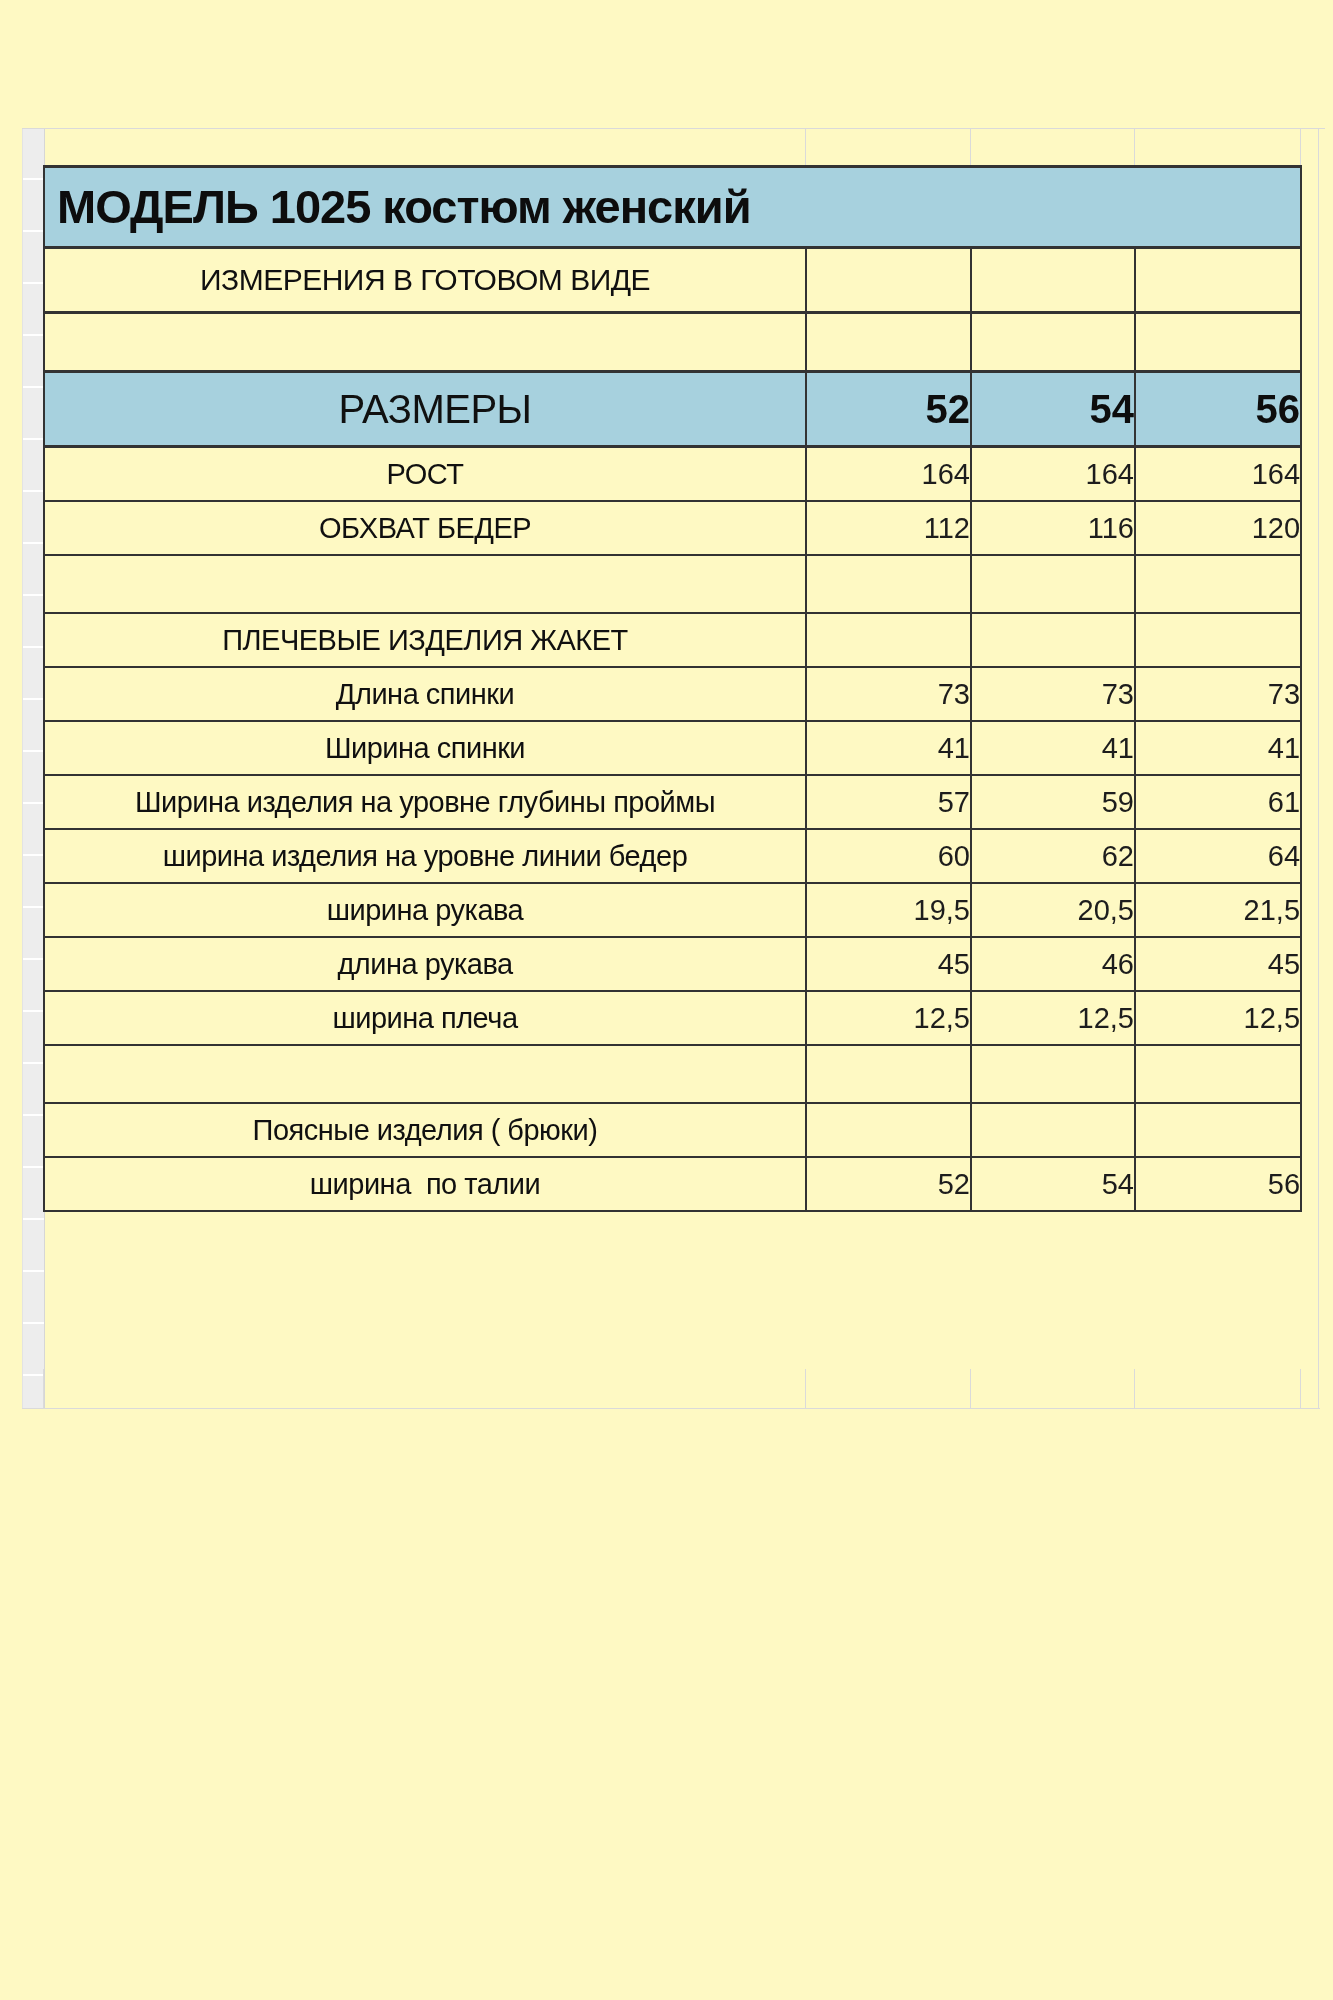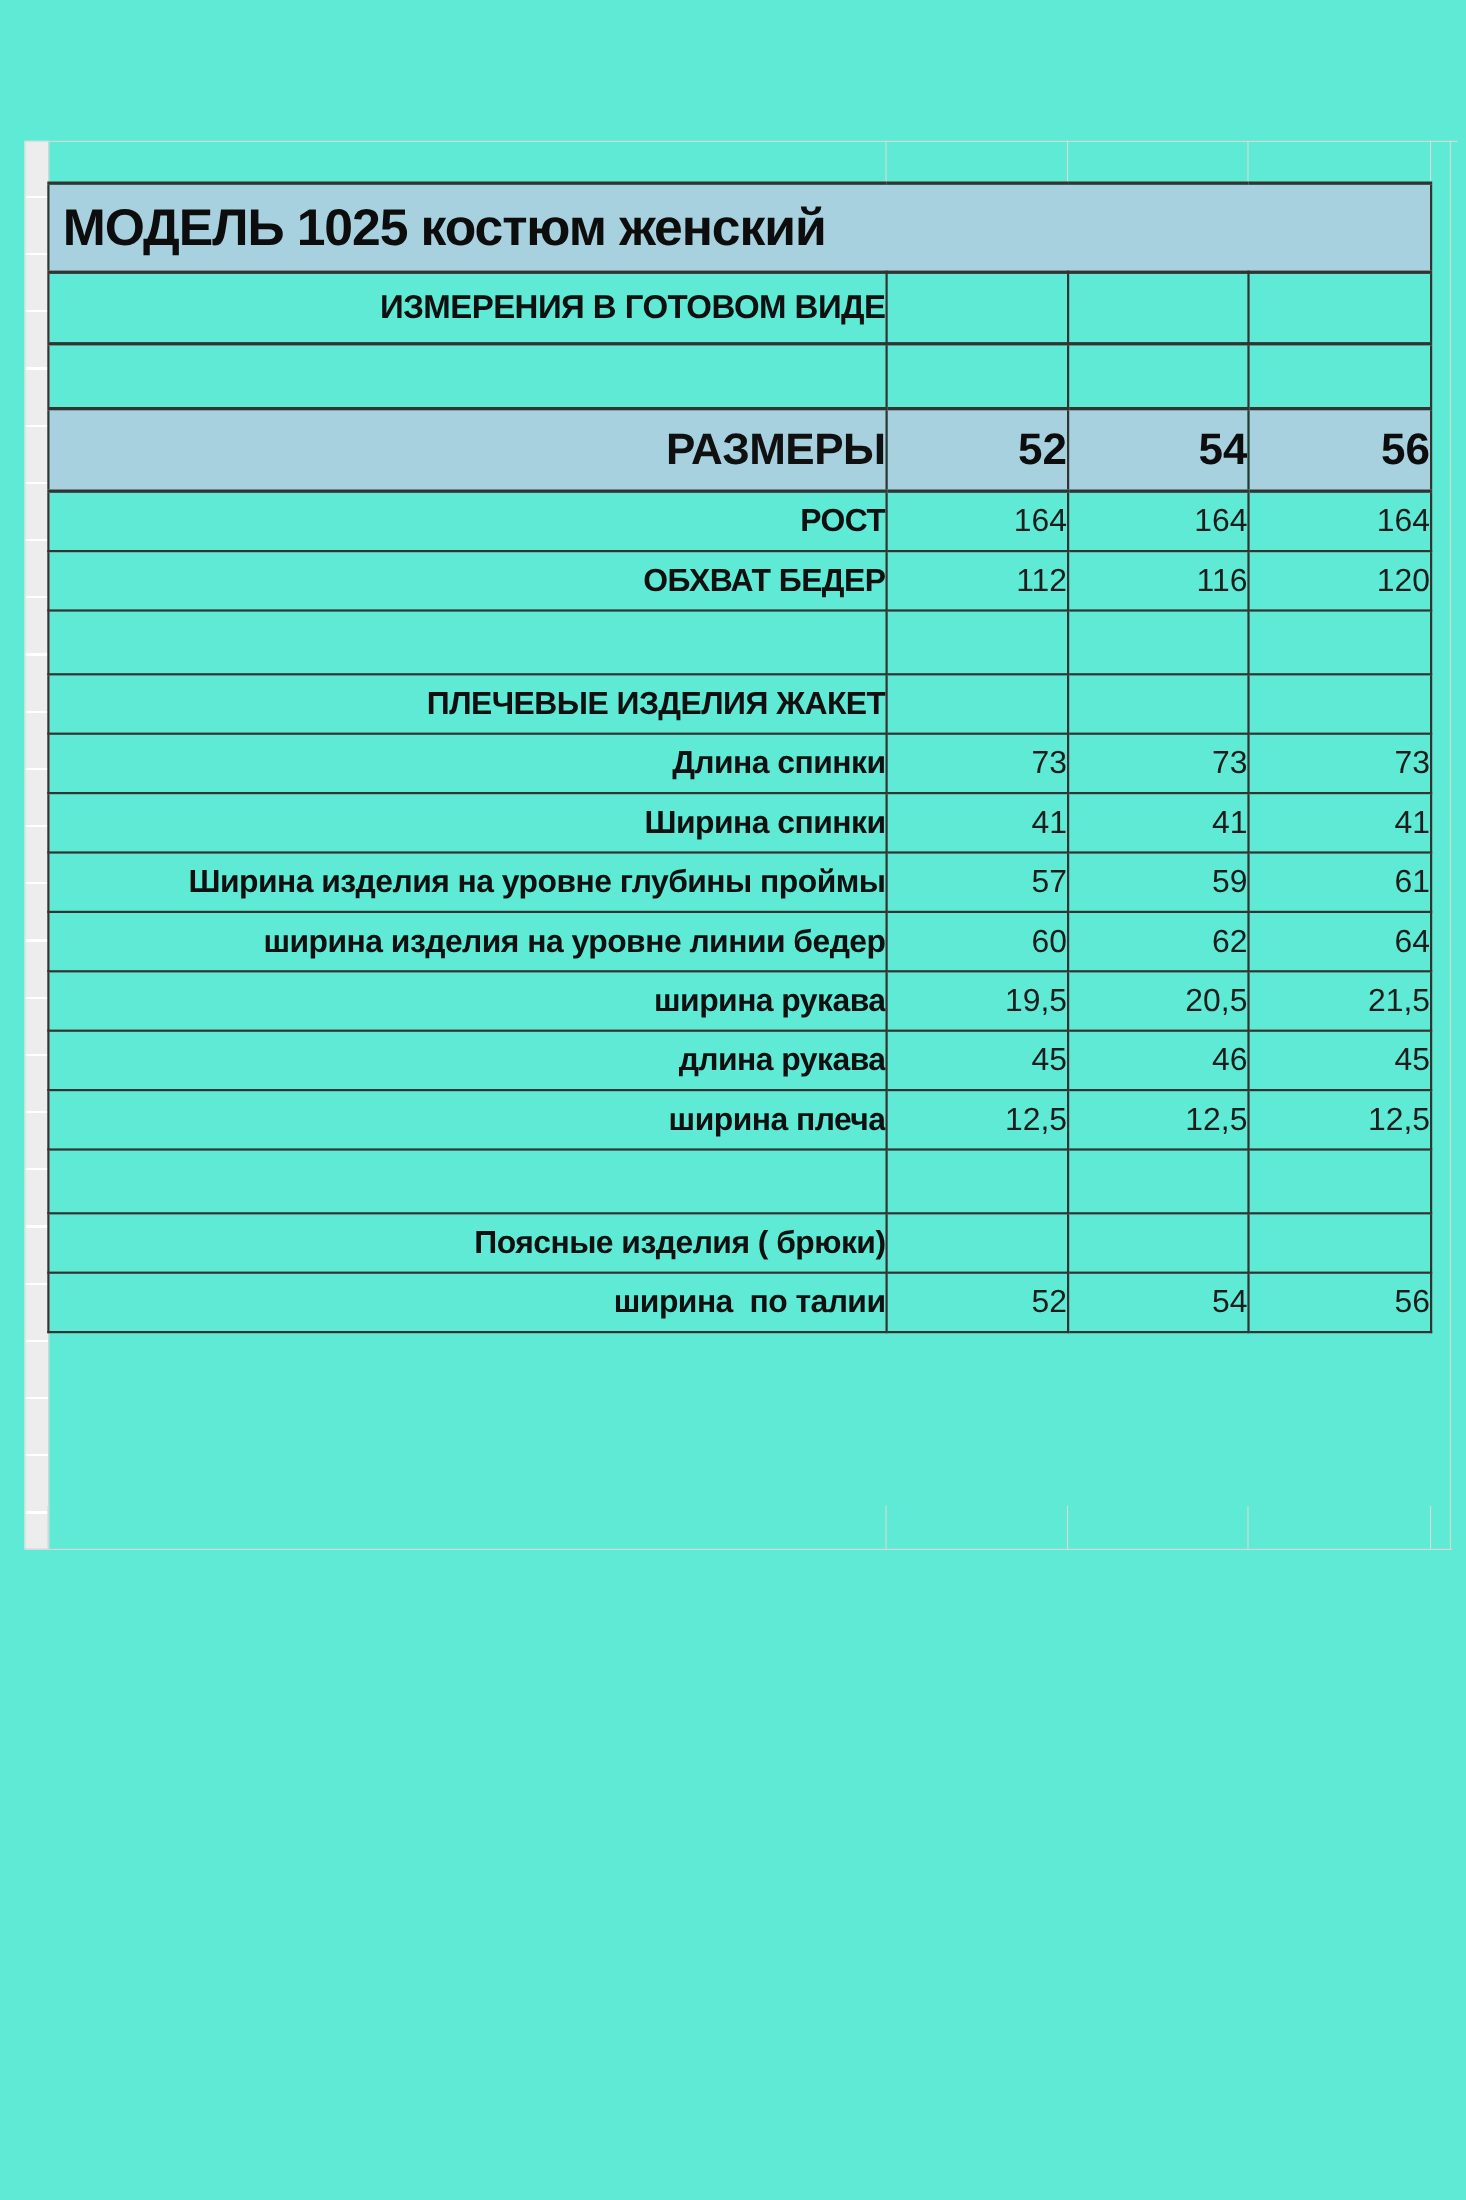--- a/index.html
+++ b/index.html
@@ -1,20 +1,20 @@
 <!DOCTYPE html>
 <html><head>
 <meta charset="utf-8">
 <style>
   html,body { margin:0; padding:0; background:#ffffff; }
   .page {
     position:relative;
     width:1333px;
     height:2000px;
-    background:#5eead4;
+    background:#fef9c3;
     overflow:hidden;
     font-family:"Liberation Sans", sans-serif;
   }
 
   
   .row-header-strip {
     position:absolute;
     left:22px; top:128px;
     width:21px; height:1280px;
     background:repeating-linear-gradient(
@@ -38,23 +38,23 @@
     table-layout:fixed;
   }
   .size-table td {
     border:2px solid #333333;
     vertical-align:middle;
     line-height:1.05;
     padding:0;
     overflow:hidden;
   }
   .c-label {
-    text-align:right;
+    text-align:center;
     padding-left:7px;
-    font-weight:bold;
+    font-weight:normal;
     font-size:29px;
     color:#101010;
     letter-spacing:-0.5px;
     white-space:pre;
   }
   .c-val {
     text-align:right;
     padding-right:12px;
     font-weight:normal;
     font-size:29px;

